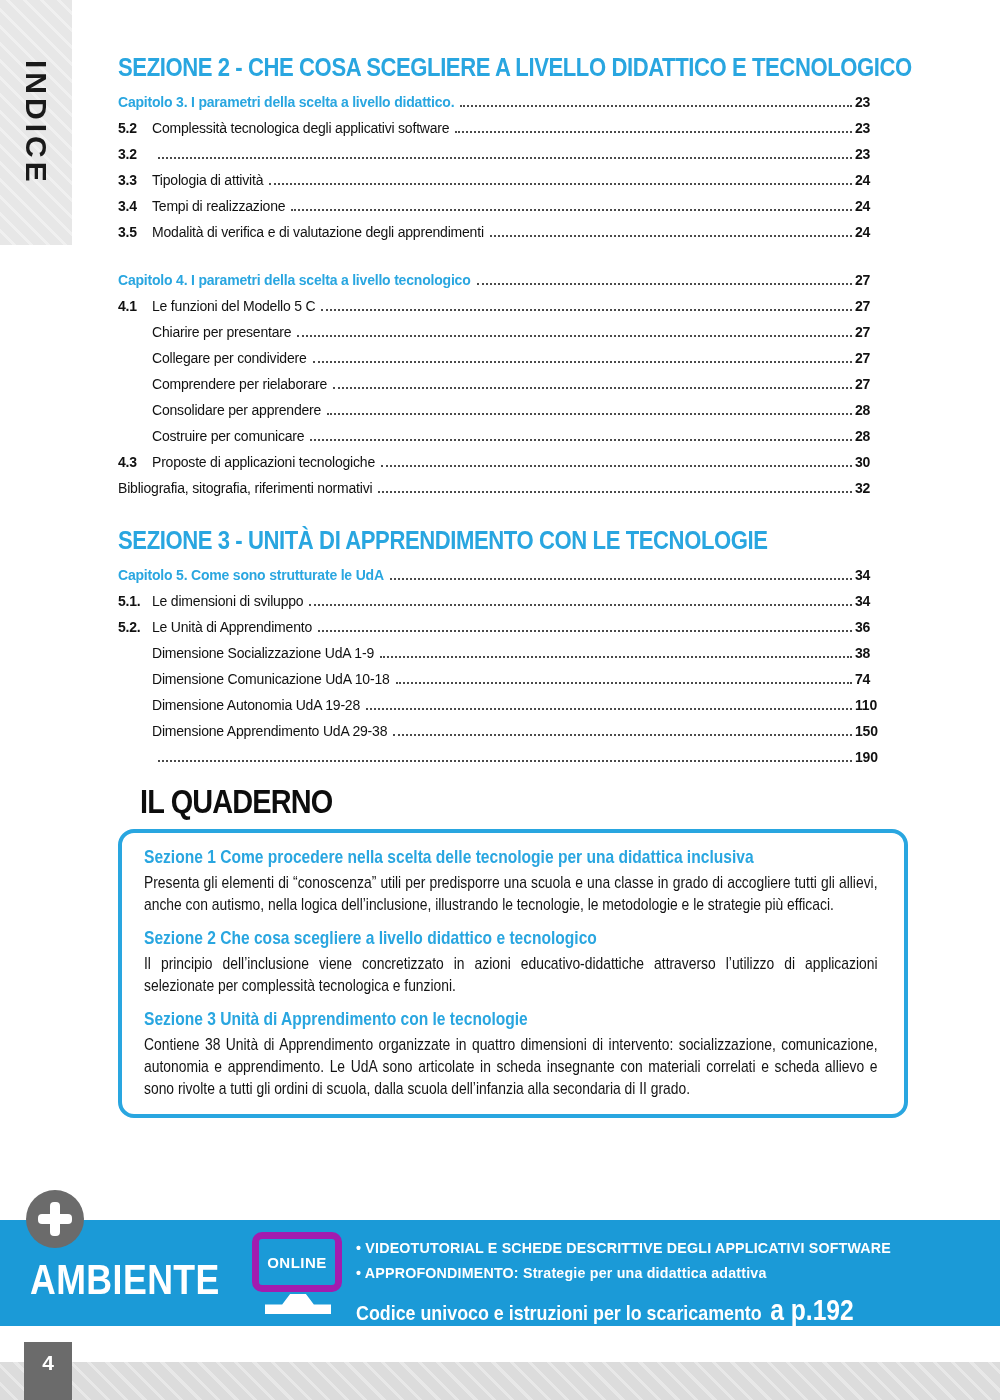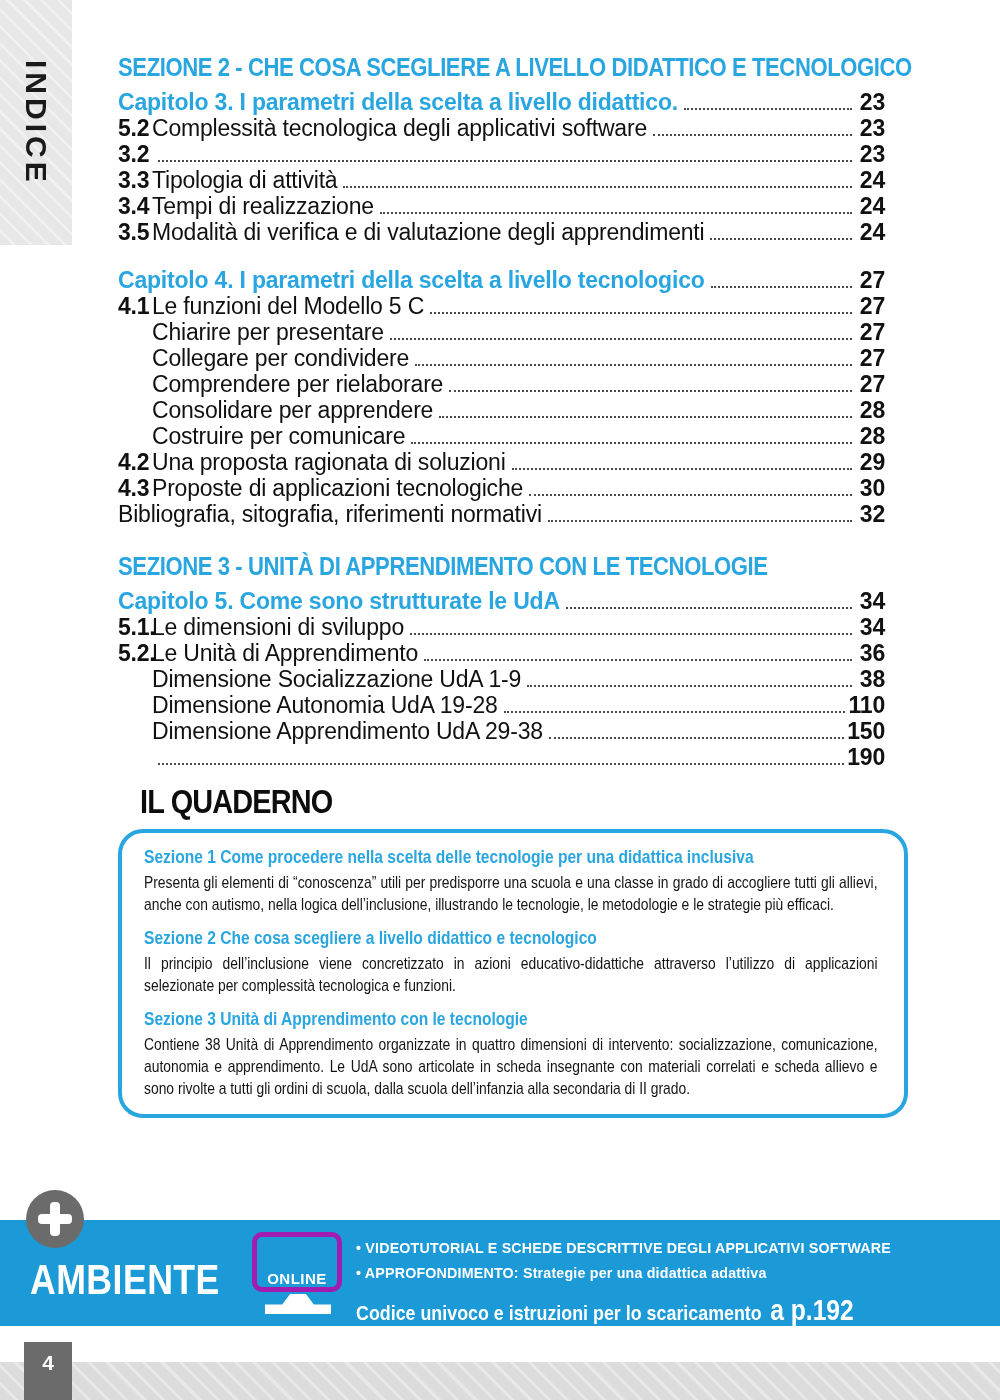--- a/index.html
+++ b/index.html
@@ -45,52 +45,52 @@
     letter-spacing: -0.5px;
     white-space: nowrap;
     transform: scaleX(0.85);
     transform-origin: 0 0;
     margin-bottom: 6px;
   }
   .toc-rows { width: 767px; }
   .toc-row {
     display: flex;
     align-items: baseline;
-    font-size: 23px;
+    font-size: 14px;
     line-height: 26px;
     letter-spacing: -0.2px;
   }
   .toc-row.gap-before { margin-top: 22px; }
   .row-num { flex: none; width: 34px; font-weight: 700; }
   .toc-row.chapter .row-label { color: #29a6e0; font-weight: 700; }
   .row-label { flex: none; white-space: nowrap; }
   .row-leader {
     flex: 1;
     min-width: 18px;
     border-bottom: 2px dotted #4a4a4a;
     margin: 0 3px 3px 6px;
   }
-  .row-page { flex: none; min-width: 30px; text-align: right; font-weight: 700; }
+  .row-page { flex: none; min-width: 30px; font-weight: 700; }
 
   .section-block-3 { margin-top: 24px; }
 
   
   .quaderno-title {
     margin: 12px 0 8px 22px;
     font-size: 34px;
     font-weight: 700;
     color: #0d0d0d;
     letter-spacing: -1px;
     white-space: nowrap;
     transform: scaleX(0.85);
     transform-origin: 0 0;
   }
   .qbox {
     border: 4px solid #29a6e0;
-    border-radius: 25px;
+    border-radius: 16px;
     padding: 12px 22px 14px;
     background: #fff;
   }
   .qbox-section + .qbox-section { margin-top: 10px; }
   .qbox-heading {
     font-size: 19px;
     font-weight: 700;
     color: #29a6e0;
     white-space: nowrap;
     transform: scaleX(0.82);
@@ -136,23 +136,23 @@
     font-weight: 700;
     color: #fff;
     letter-spacing: 0.5px;
     white-space: nowrap;
     transform: scaleX(0.85);
     transform-origin: 0 0;
   }
   .monitor { position: absolute; left: 252px; top: 12px; width: 92px; }
   .monitor-screen {
     width: 90px; height: 60px;
-    border: 5px solid #a21caf;
+    border: 7px solid #a21caf;
     border-radius: 10px;
-    display: flex; align-items: flex-end; justify-content: center;
+    display: flex; align-items: center; justify-content: center;
   }
   .monitor-online {
     color: #fff;
     font-size: 15px;
     font-weight: 700;
     letter-spacing: 0.5px;
   }
   .monitor-stand {
     margin: 2px auto 0;
     width: 66px; height: 20px;
@@ -286,26 +286,20 @@
             <span class="row-leader"></span>
             <span class="row-page">28</span>
           </div>
           <div class="toc-row sub">
             <span class="row-num"></span>
             <span class="row-label">Costruire per comunicare</span>
             <span class="row-leader"></span>
             <span class="row-page">28</span>
           </div>
           <div class="toc-row item">
-            <span class="row-num">4.2</span>
-            <span class="row-label">Una proposta ragionata di soluzioni</span>
-            <span class="row-leader"></span>
-            <span class="row-page">29</span>
-          </div>
-          <div class="toc-row item">
             <span class="row-num">4.3</span>
             <span class="row-label">Proposte di applicazioni tecnologiche</span>
             <span class="row-leader"></span>
             <span class="row-page">30</span>
           </div>
           <div class="toc-row plain">
 
             <span class="row-label">Bibliografia, sitografia, riferimenti normativi</span>
             <span class="row-leader"></span>
             <span class="row-page">32</span>
@@ -333,20 +327,26 @@
             <span class="row-num">5.2.</span>
             <span class="row-label">Le Unità di Apprendimento</span>
             <span class="row-leader"></span>
             <span class="row-page">36</span>
           </div>
           <div class="toc-row sub">
             <span class="row-num"></span>
             <span class="row-label">Dimensione Socializzazione UdA 1-9</span>
             <span class="row-leader"></span>
             <span class="row-page">38</span>
+          </div>
+          <div class="toc-row sub">
+            <span class="row-num"></span>
+            <span class="row-label">Dimensione Comunicazione UdA 10-18</span>
+            <span class="row-leader"></span>
+            <span class="row-page">74</span>
           </div>
           <div class="toc-row sub">
             <span class="row-num"></span>
             <span class="row-label">Dimensione Autonomia UdA 19-28</span>
             <span class="row-leader"></span>
             <span class="row-page">110</span>
           </div>
           <div class="toc-row sub">
             <span class="row-num"></span>
             <span class="row-label">Dimensione Apprendimento UdA 29-38</span>

